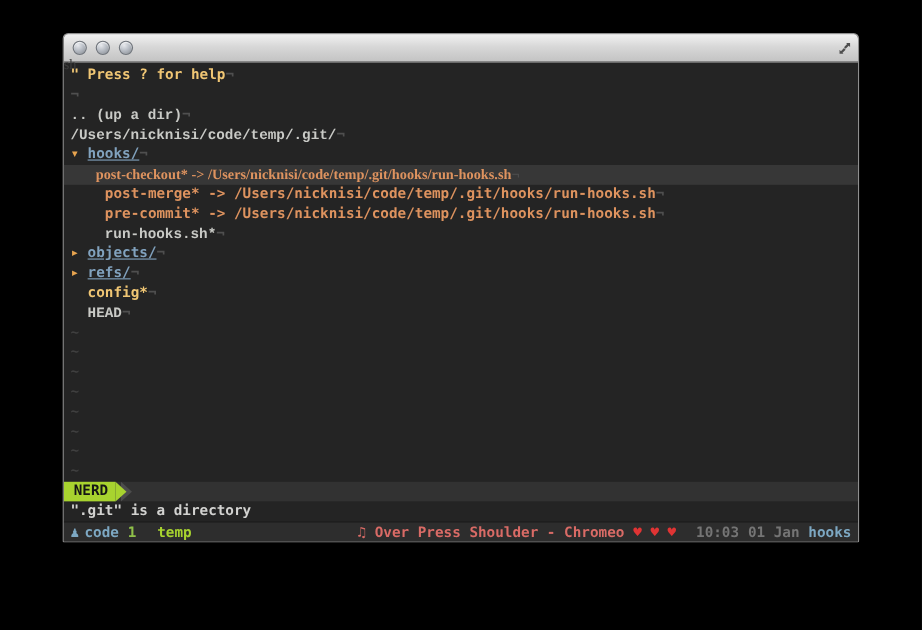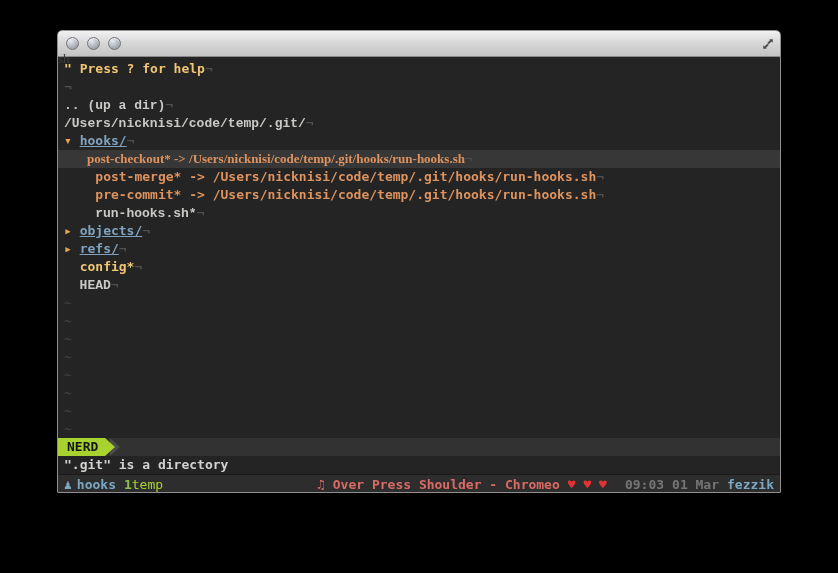--- a/index.html
+++ b/index.html
@@ -62,21 +62,21 @@
   .cmdline{height:18px;line-height:18px;padding-left:6px;color:var(--cmd-fg);background:var(--bg);}
   
   .tmuxbar{
     height:19px;flex:0 0 19px;display:flex;align-items:center;
     background:var(--tmux-bg);padding:0 6px;line-height:19px;
     border-top:1px solid #1a1a1a;
   }
   .tm-session-icon{color:var(--tmux-blue);margin-right:5px;}
   .tm-session{color:var(--tmux-blue);font-weight:700;}
   .tm-index{color:var(--tmux-green);margin-left:8px;}
-  .tm-window{color:var(--tmux-bright-green);font-weight:400;margin-left:0;}
+  .tm-window{color:var(--tmux-bright-green);font-weight:700;margin-left:19px;}
   .tm-right{margin-left:auto;display:flex;align-items:center;}
   .tm-music-icon{color:var(--song-red);margin-right:8px;}
   .tm-song{color:var(--song-red);}
   .tm-hearts{color:var(--heart-red);margin-left:8px;}
   .tm-time{color:var(--time-gray);margin-left:18px;}
   .tm-date{color:var(--time-gray);margin-left:8px;}
   .tm-host{color:var(--host-cyan);font-weight:700;margin-left:8px;}
 </style>
 </head>
 <body>
@@ -105,26 +105,26 @@
     <div class="statusline">
       <span class="pl-mode">NERD</span>
       <span class="tri tri-green"></span>
       <span class="tri tri-gray"></span>
     </div>
 
     <div class="cmdline">".git" is a directory</div>
 
     <div class="tmuxbar">
       <span class="tm-session-icon">♟</span>
-      <span class="tm-session">hooks</span>
+      <span class="tm-session">code</span>
       <span class="tm-index">1</span>
       <span class="tm-window">temp</span>
       <span class="tm-right">
         <span class="tm-music-icon">♫</span>
         <span class="tm-song">Over Press Shoulder - Chromeo</span>
         <span class="tm-hearts">♥ ♥ ♥</span>
-        <span class="tm-time">09:03</span>
-        <span class="tm-date">01 Mar</span>
-        <span class="tm-host">fezzik</span>
+        <span class="tm-time">10:03</span>
+        <span class="tm-date">01 Jan</span>
+        <span class="tm-host">hooks</span>
       </span>
     </div>
   </div>
 </div>
 
 </body></html>

